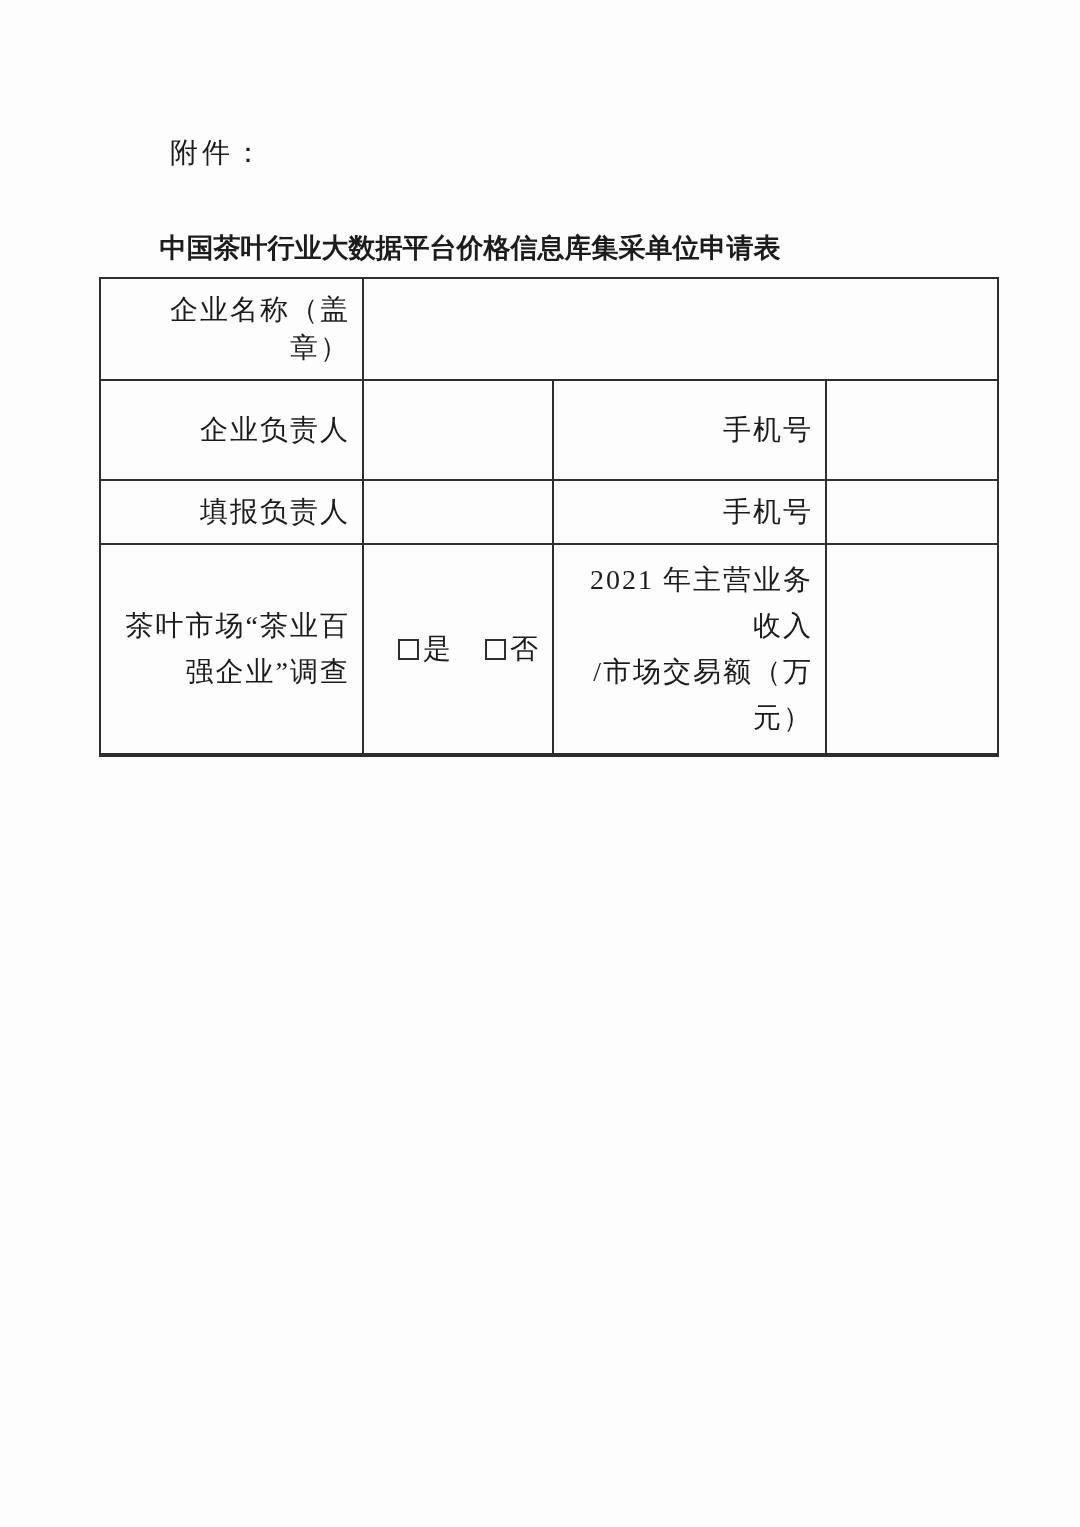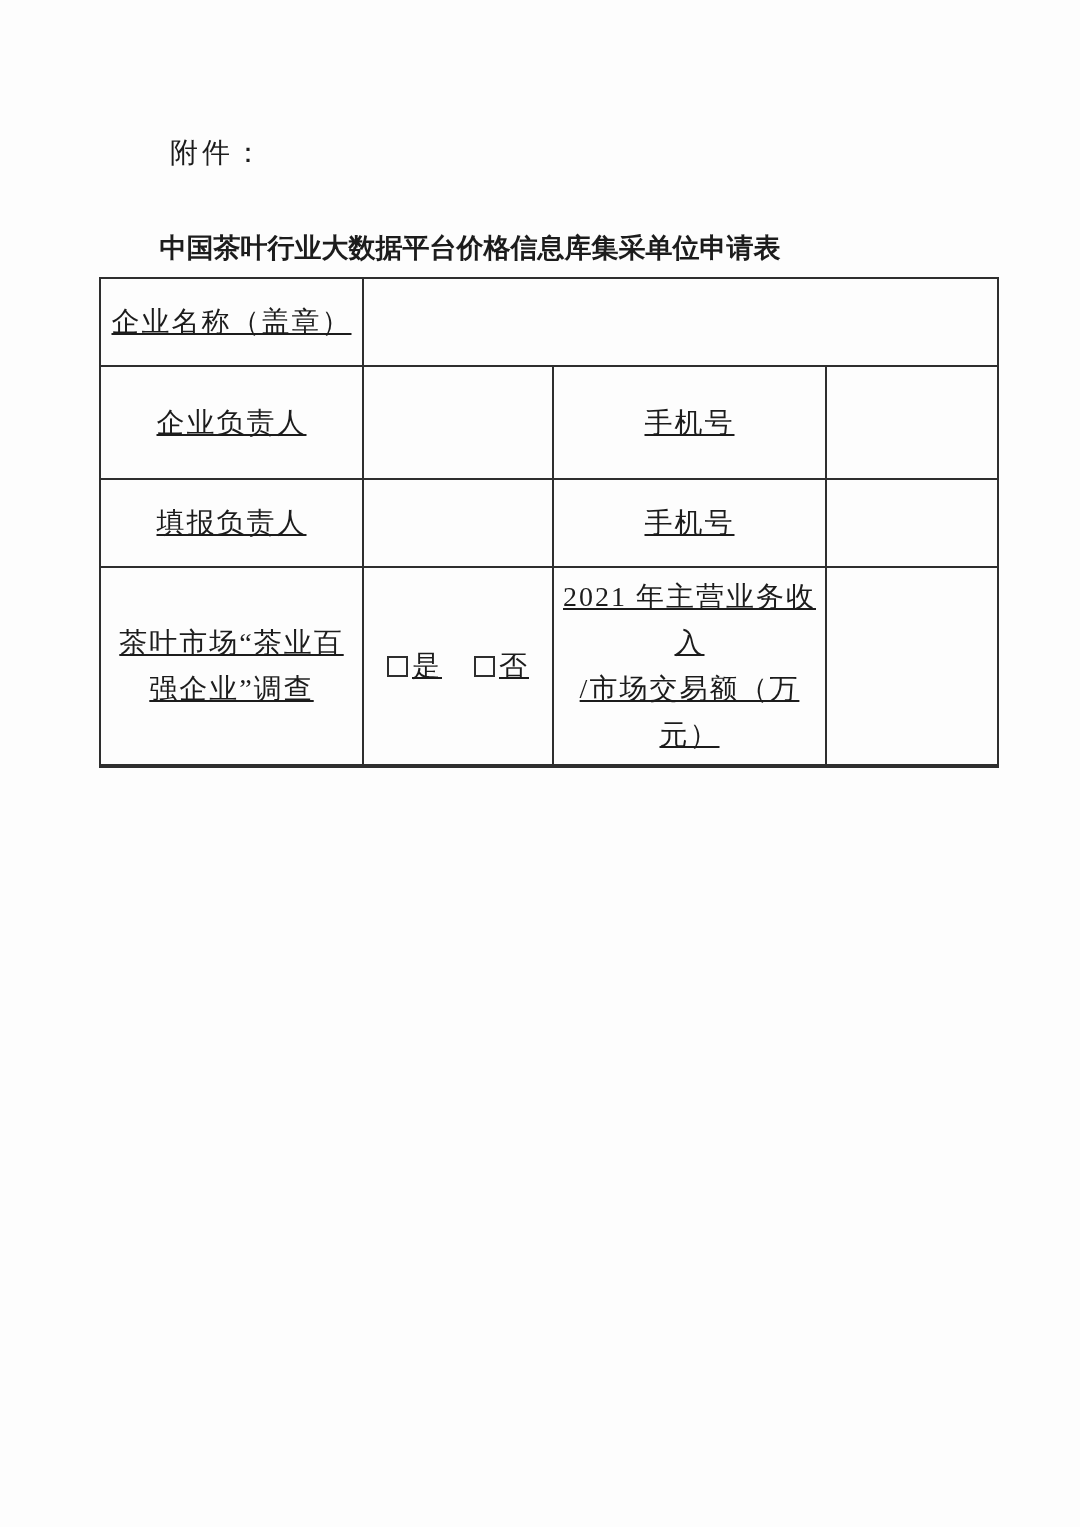--- a/index.html
+++ b/index.html
@@ -35,25 +35,24 @@
     left: 99px; top: 277px;
     border-collapse: collapse;
     table-layout: fixed;
     border: 2px solid #2e2e2e;
     border-bottom-width: 4px;
   }
   table.form-table td {
     border: 2px solid #2e2e2e;
     font-size: 28px;
     letter-spacing: 2px;
-    text-align: center;
+    text-align: right;
     vertical-align: middle;
-    padding: 6px;
+    padding: 12px;
     overflow: hidden;
-    text-decoration: underline;
   }
   td.left { text-align: left; padding-left: 12px; }
   .two-line { line-height: 46px; margin-left: 8px; }
   .cb {
     display: inline-block;
     width: 21px; height: 21px;
     border: 2px solid #2e2e2e;
     margin-right: 4px;
     vertical-align: -2px;
     background: transparent;
@@ -77,28 +76,28 @@
       <col style="width:190px">
       <col style="width:273px">
       <col style="width:172px">
     </colgroup>
     <tbody>
       <tr style="height:88px">
         <td>企业名称（盖章）</td>
         <td colspan="3"></td>
       </tr>
 
-      <tr style="height:113px">
+      <tr style="height:100px">
         <td>企业负责人</td>
         <td></td>
         <td>手机号</td>
         <td></td>
       </tr>
 
-      <tr style="height:88px">
+      <tr style="height:64px">
         <td>填报负责人</td>
         <td></td>
         <td>手机号</td>
         <td></td>
       </tr>
 
 
       <tr style="height:90px">
         <td class="two-line">
           <span>茶叶市场“茶业百</span><br>

